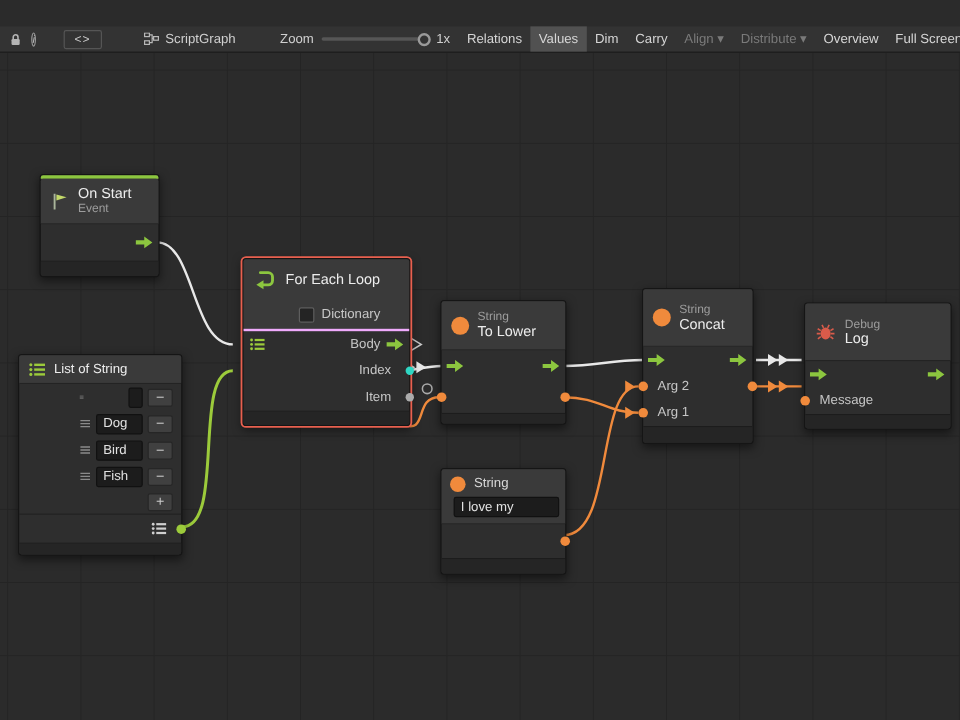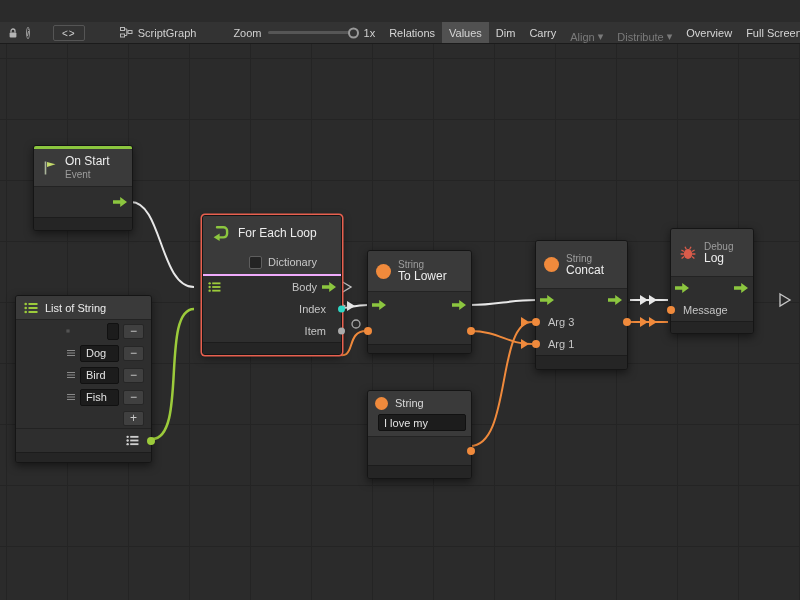--- a/index.html
+++ b/index.html
@@ -18,21 +18,21 @@
   .ticon{display:flex;align-items:center;}
   .info-circ{width:12px;height:12px;border:1px solid #9a9a9a;border-radius:50%;font-size:9px;line-height:10px;text-align:center;color:#bbb;font-style:italic;}
   .code-chip{border:1px solid #555;border-radius:2px;padding:0 8px;height:16px;line-height:15px;color:#cfcfcf;margin-left:16px;font-size:10px;letter-spacing:1px;}
   .sg-group{display:flex;align-items:center;gap:5px;margin-left:28px;}
   .zoom-wrap{display:flex;align-items:center;gap:6px;margin-left:30px;}
   .zoom-track{position:relative;width:90px;height:3px;background:#565656;border-radius:2px;}
   .zoom-handle{position:absolute;right:-1px;top:50%;transform:translateY(-50%);width:11px;height:11px;border-radius:50%;background:#333;border:2px solid #9a9a9a;}
   .tb-buttons{margin-left:auto;display:flex;height:100%;align-items:stretch;}
   .tbtn{display:flex;align-items:center;gap:3px;padding:0 7px;color:#d6d6d6;cursor:default;white-space:nowrap;}
   .tbtn.active{background:#515151;}
-  .tbtn.disabled{color:#7a7a7a;align-items:flex-end;}
+  .tbtn.disabled{color:#7a7a7a;}
 
   
   .canvas{position:absolute;top:44px;left:0;width:800px;height:556px;background-color:#2b2b2b;
     background-image:linear-gradient(#242424 1px,transparent 1px),linear-gradient(90deg,#242424 1px,transparent 1px);
     background-size:61px 61px;background-position:6px 14px;z-index:1;}
   .wires{position:absolute;top:0;left:0;width:800px;height:600px;z-index:2;pointer-events:none;}
 
   
   .n{position:absolute;z-index:3;background:#2e2e2e;border:1px solid #151515;border-radius:3px;
      box-shadow:0 3px 8px rgba(0,0,0,.5);font-size:11px;color:#c8c8c8;}
@@ -331,31 +331,31 @@
           </svg>
       </span>
       <span class="arr r">
         <svg width="15" height="11" viewBox="0 0 15 11">
             <path d="M0 3.8h7.2V0.6L14 5.5 7.2 10.4V7.2H0z" fill="#8CC63F"></path>
           </svg>
       </span>
     </div>
     <div class="prow" style="height:22px;">
       <span class="dot l orange"></span>
-      <span class="plab-l">Arg 3</span>
+      <span class="plab-l">Arg 2</span>
       <span class="dot r orange"></span>
     </div>
     <div class="prow" style="height:22px;">
       <span class="dot l orange"></span>
       <span class="plab-l">Arg 1</span>
     </div>
     <div class="n-f" style="height:14px;"></div>
   </div>
 
-  <div class="n" style="left:670px;top:228px;width:84px;">
+  <div class="n" style="left:670px;top:252px;width:123px;">
     <div class="n-h" style="height:48px;">
       <svg width="18" height="16" viewBox="0 0 18 16">
         <ellipse cx="9" cy="9" rx="4.2" ry="5" fill="#D95B4A"></ellipse>
         <path d="M5 6.5 2.4 5M4.8 9H1.6M5 11.5 2.6 13.4M13 6.5 15.6 5M13.2 9h3.2M13 11.5l2.4 1.9M7.3 4.3 6 1.8M10.7 4.3 12 1.8" stroke="#D95B4A" stroke-width="1.3" fill="none"></path>
       </svg>
       <div class="col">
         <span class="cat">Debug</span>
         <span class="t1">Log</span>
       </div>
     </div>

